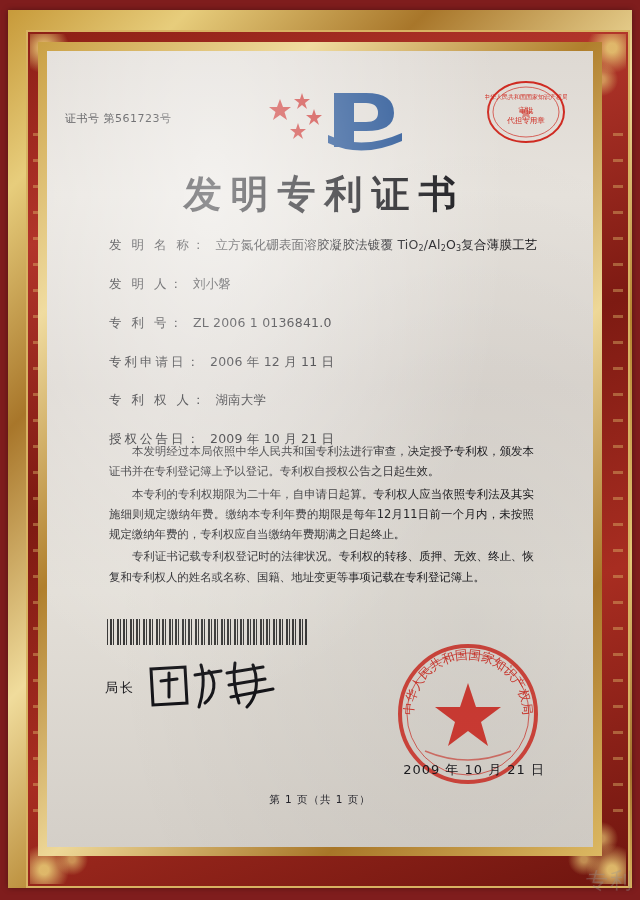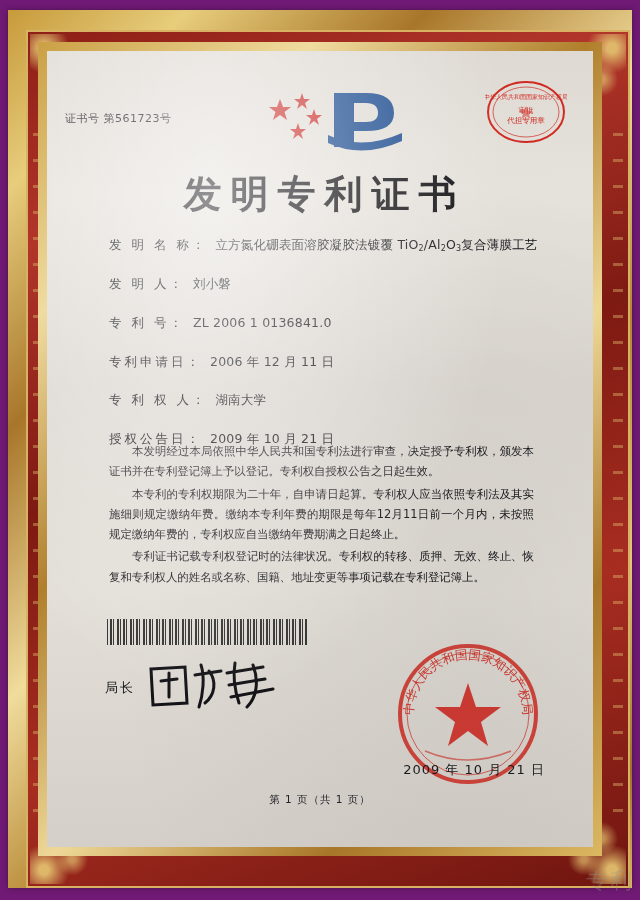--- a/index.html
+++ b/index.html
@@ -12,21 +12,21 @@
     height: 900px;
     overflow: hidden;
     font-family: "DejaVu Sans", "Liberation Sans", sans-serif;
   }
 
   
   .photo {
     position: relative;
     width: 640px;
     height: 900px;
-    background: #701a75;
+    background: #7f1d1d;
   }
 
   
   .frame-outer {
     position: absolute;
     left: 8px;
     top: 10px;
     width: 624px;
     height: 878px;
     background: linear-gradient(135deg,#c79a3a 0%, #e7cd7c 12%, #a8762a 28%, #f0dc9c 46%,

